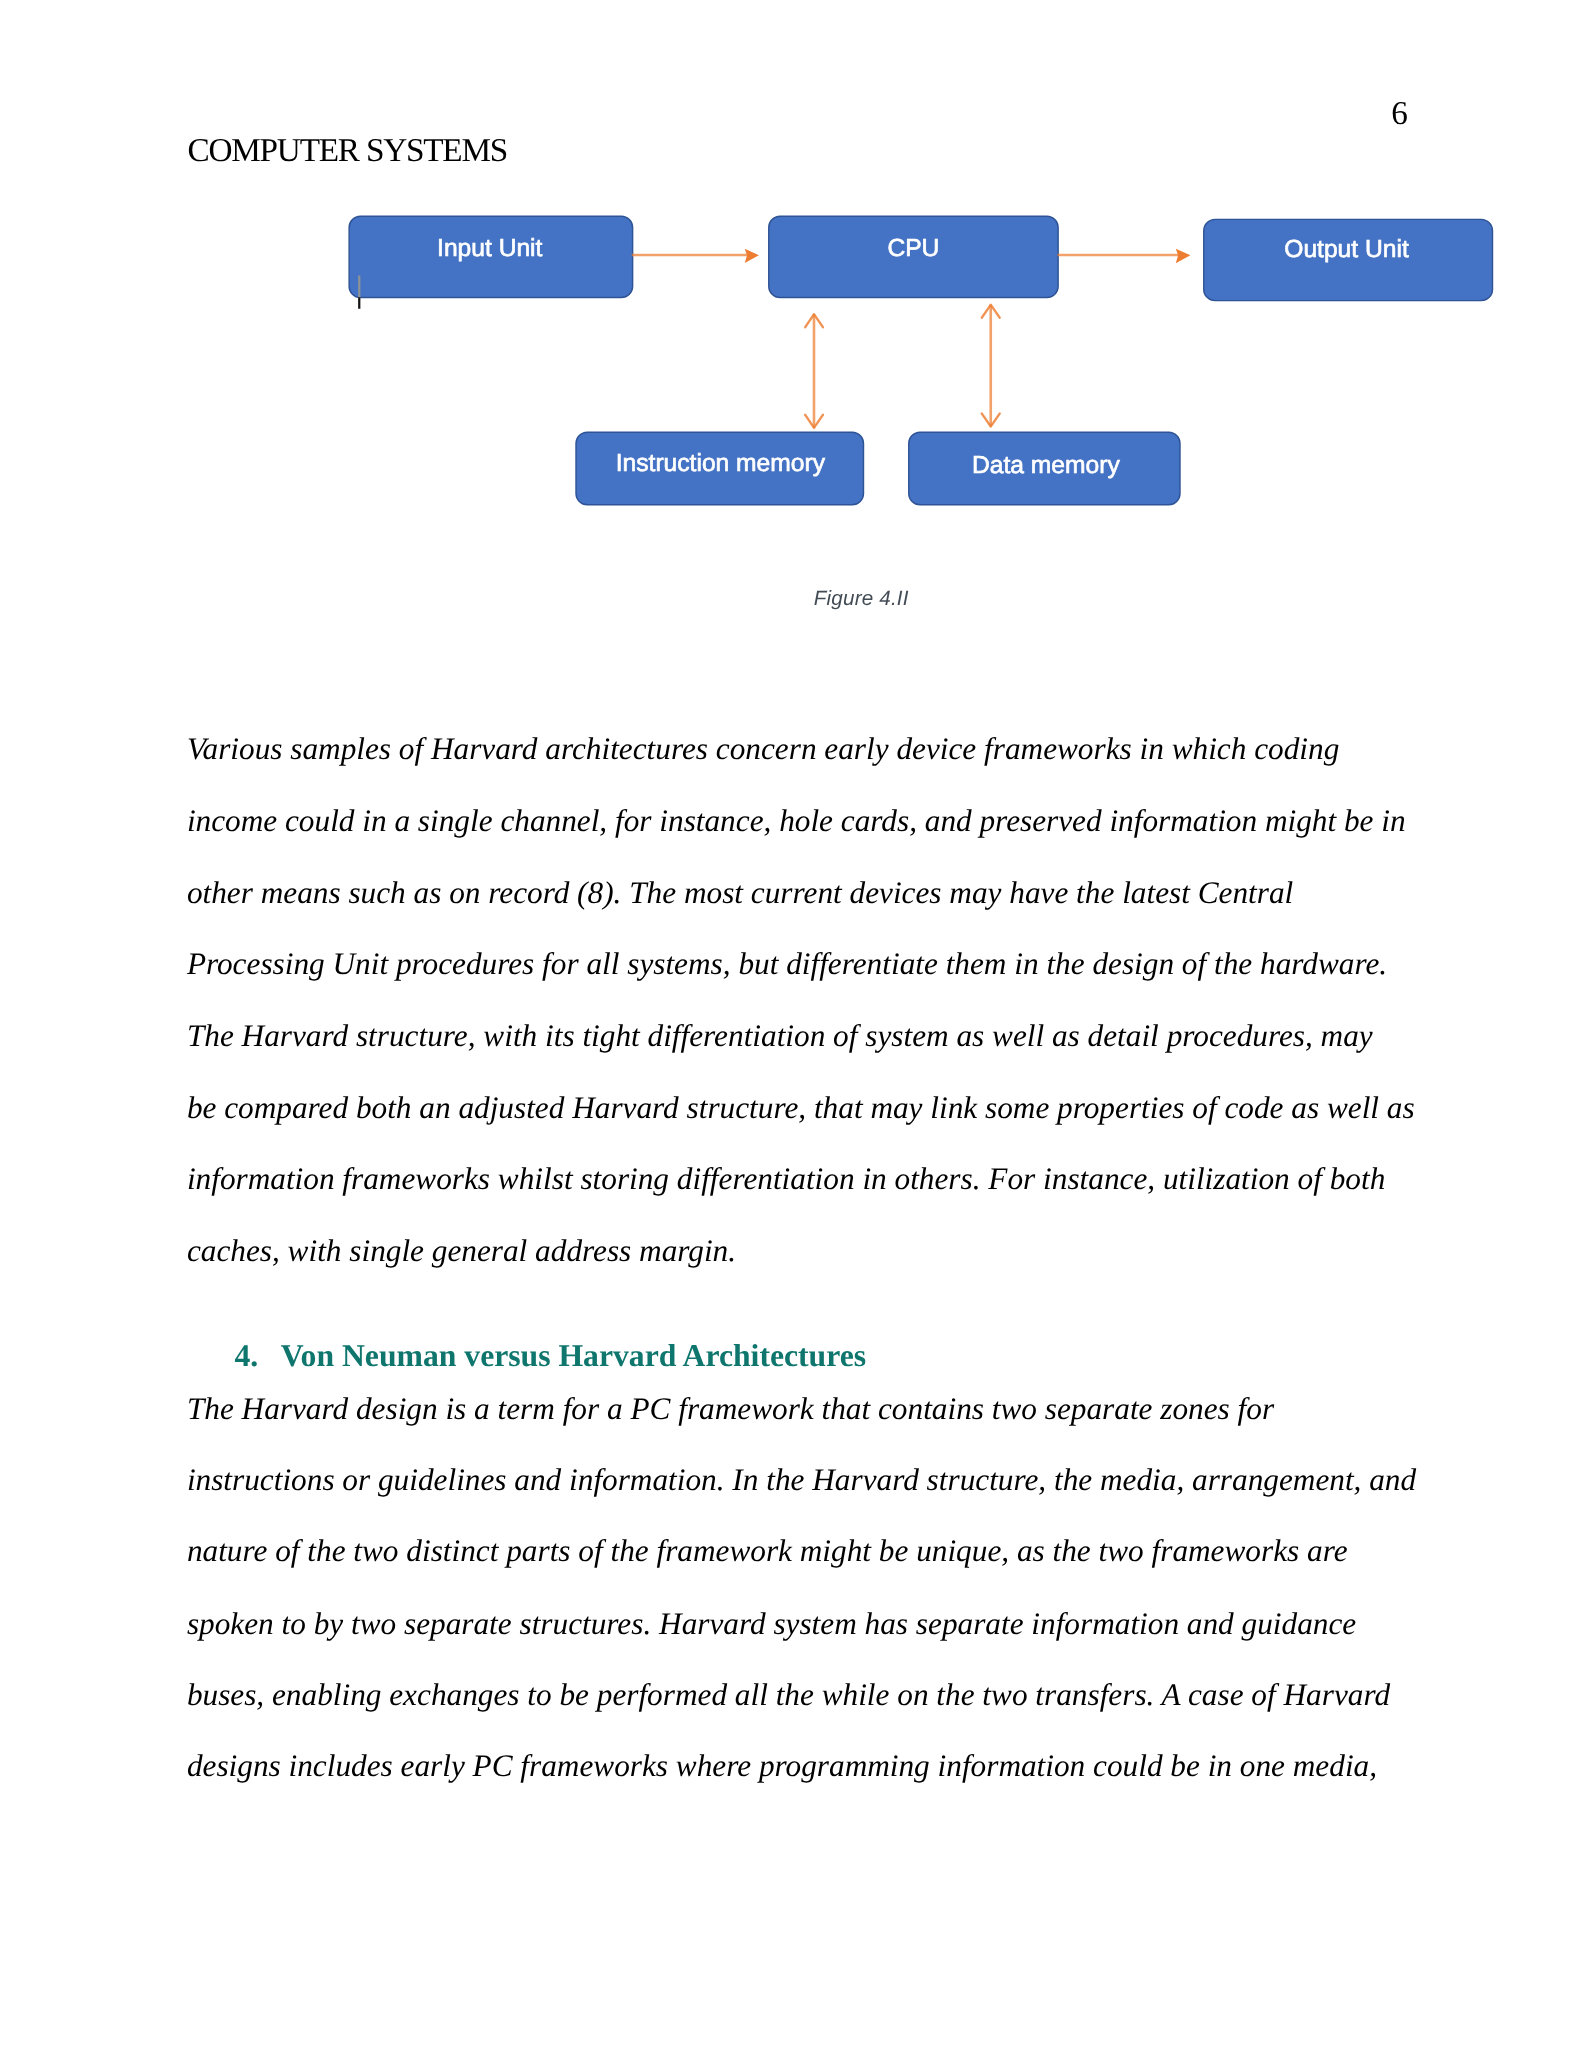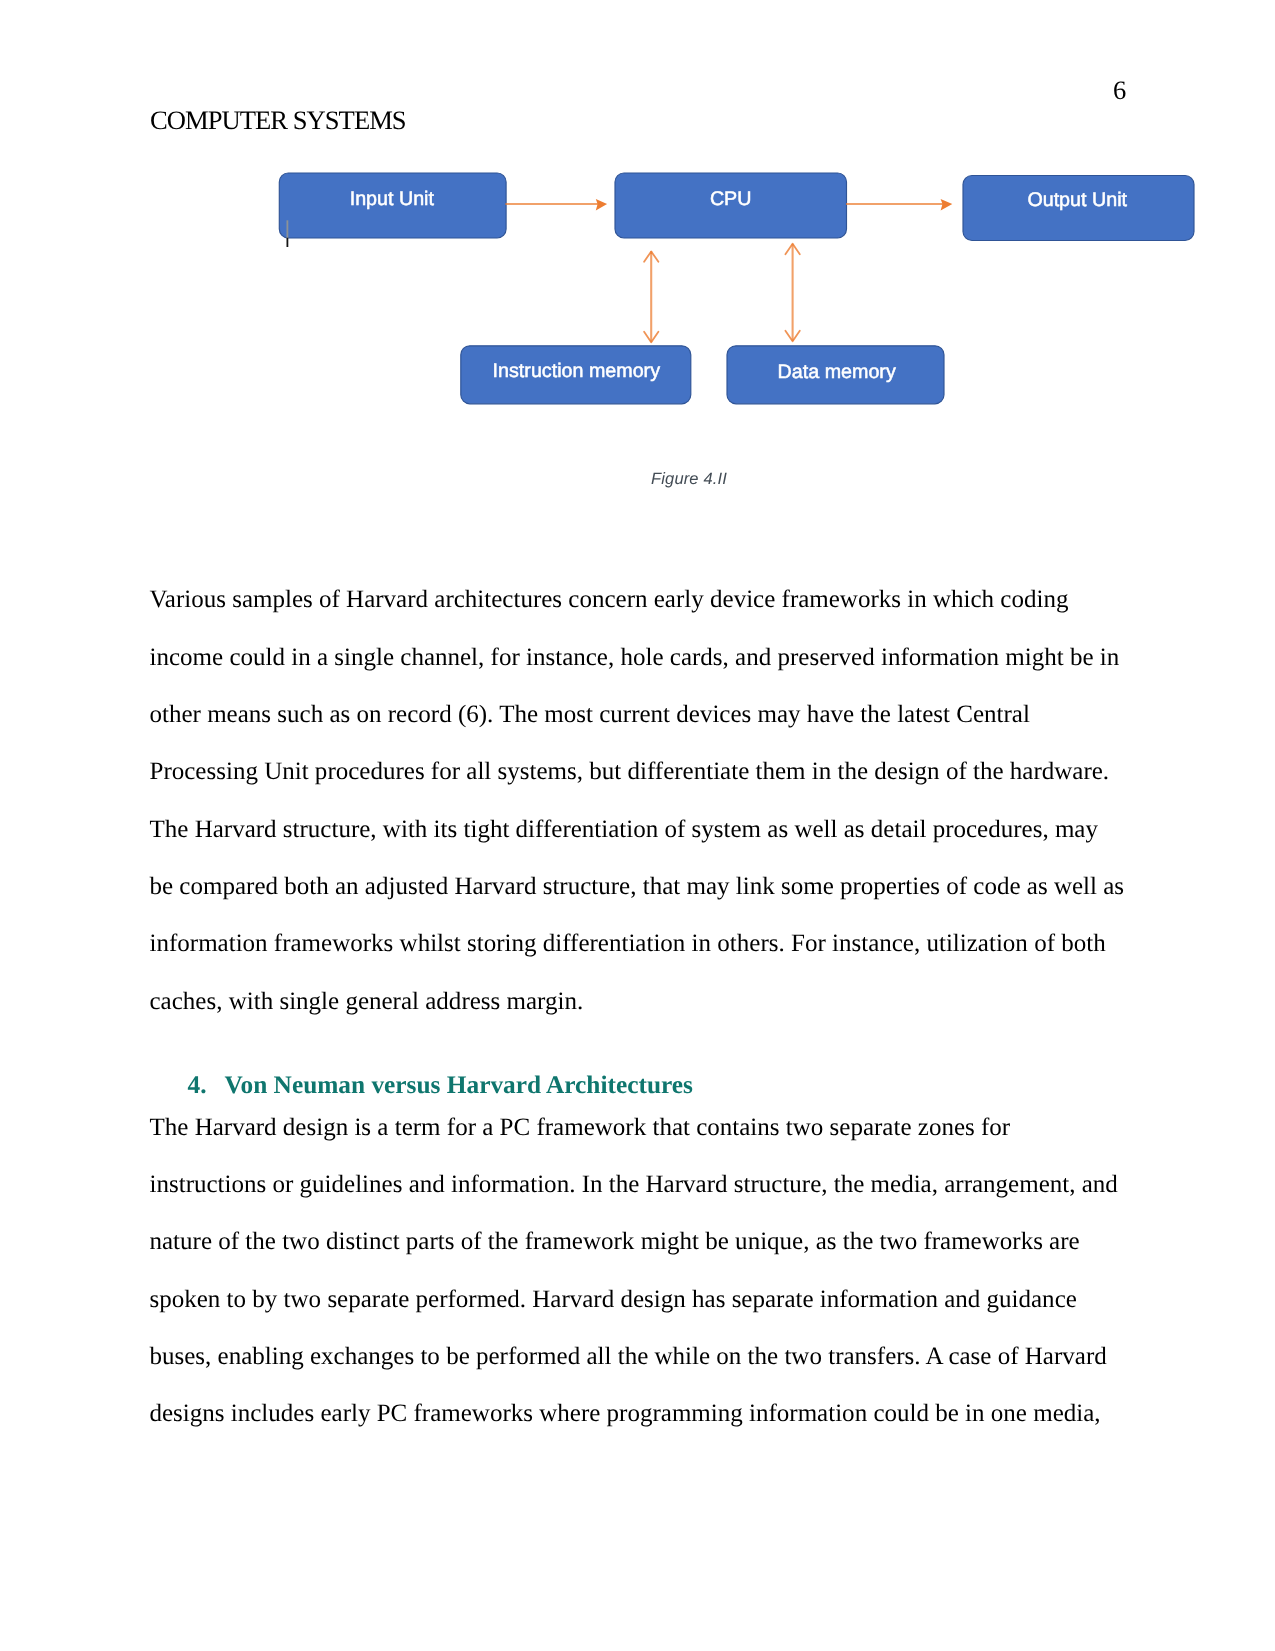--- a/index.html
+++ b/index.html
@@ -26,21 +26,21 @@
   .figure-block { position:absolute; left:0px; top:0px; width:1275px; height:500px;padding-left:16px; }
   .figure-caption {
     position:absolute; left:519px; top:469.3px; width:340px;
     text-align:center;
     font-family:"Liberation Sans", sans-serif;
     font-style:italic; font-size:16.5px; line-height:20px;
     color:#434c55; letter-spacing:0.15px;
   }
 
   .para { position:absolute; left:149.5px; width:1000px; font-size:25.03px; color:#000; }
-  .para .line { display:block; height:57.35px; line-height:57.35px; white-space:pre; }
+  .para .line { display:block; height:57.35px; line-height:57.35px; white-space:pre;font-style:italic; }
   #para1 { top:571.3px; }
   #para2 { top:1098.5px; }
 
   .section-heading {
     position:absolute; left:149.5px; top:1069.5px; width:1000px;
     font-size:25.35px; line-height:30px; font-weight:bold; color:#0f766e;
     white-space:pre;
   }
   .section-heading .hnum { display:inline-block; width:37px; margin-left:38px; }
 
@@ -106,32 +106,32 @@
         <line x1="271.4" y1="220.3" x2="271.4" y2="238.3" stroke="#8c9296" stroke-width="1.8"></line>
         <line x1="271.4" y1="237.8" x2="271.4" y2="247" stroke="#141414" stroke-width="1.8"></line>
       </g>
     </svg>
     <div class="figure-caption" style="color: rgb(67, 76, 85);">Figure 4.II</div>
   </div>
 
   <div class="para" id="para1">
       <span class="line">Various samples of Harvard architectures concern early device frameworks in which coding</span>
       <span class="line">income could in a single channel, for instance, hole cards, and preserved information might be in</span>
-      <span class="line">other means such as on record (6). The most current devices may have the latest Central</span>
+      <span class="line">other means such as on record (8). The most current devices may have the latest Central</span>
       <span class="line">Processing Unit procedures for all systems, but differentiate them in the design of the hardware.</span>
       <span class="line">The Harvard structure, with its tight differentiation of system as well as detail procedures, may</span>
       <span class="line">be compared both an adjusted Harvard structure, that may link some properties of code as well as</span>
       <span class="line">information frameworks whilst storing differentiation in others. For instance, utilization of both</span>
       <span class="line">caches, with single general address margin.</span>
     </div>
 
   <div class="section-heading"><span class="hnum">4.</span><span>Von Neuman versus Harvard Architectures</span></div>
 
   <div class="para" id="para2">
       <span class="line">The Harvard design is a term for a PC framework that contains two separate zones for</span>
       <span class="line">instructions or guidelines and information. In the Harvard structure, the media, arrangement, and</span>
       <span class="line">nature of the two distinct parts of the framework might be unique, as the two frameworks are</span>
-      <span class="line">spoken to by two separate performed. Harvard design has separate information and guidance</span>
+      <span class="line">spoken to by two separate structures. Harvard system has separate information and guidance</span>
       <span class="line">buses, enabling exchanges to be performed all the while on the two transfers. A case of Harvard</span>
       <span class="line">designs includes early PC frameworks where programming information could be in one media,</span>
     </div>
 
 </div>
 
 </body></html>

